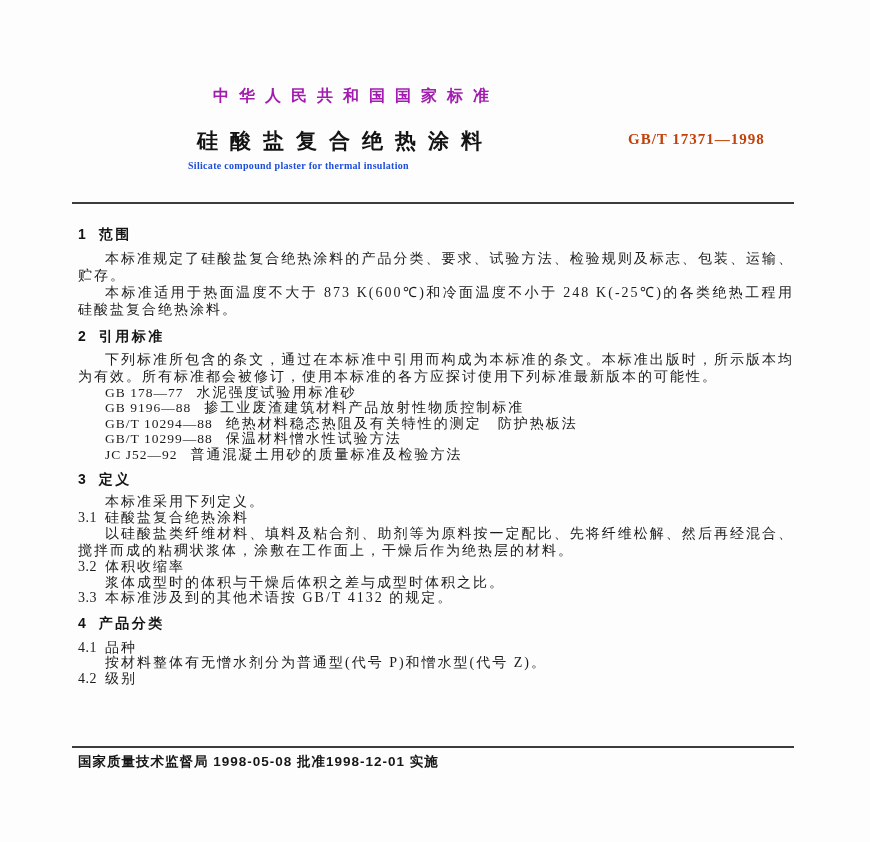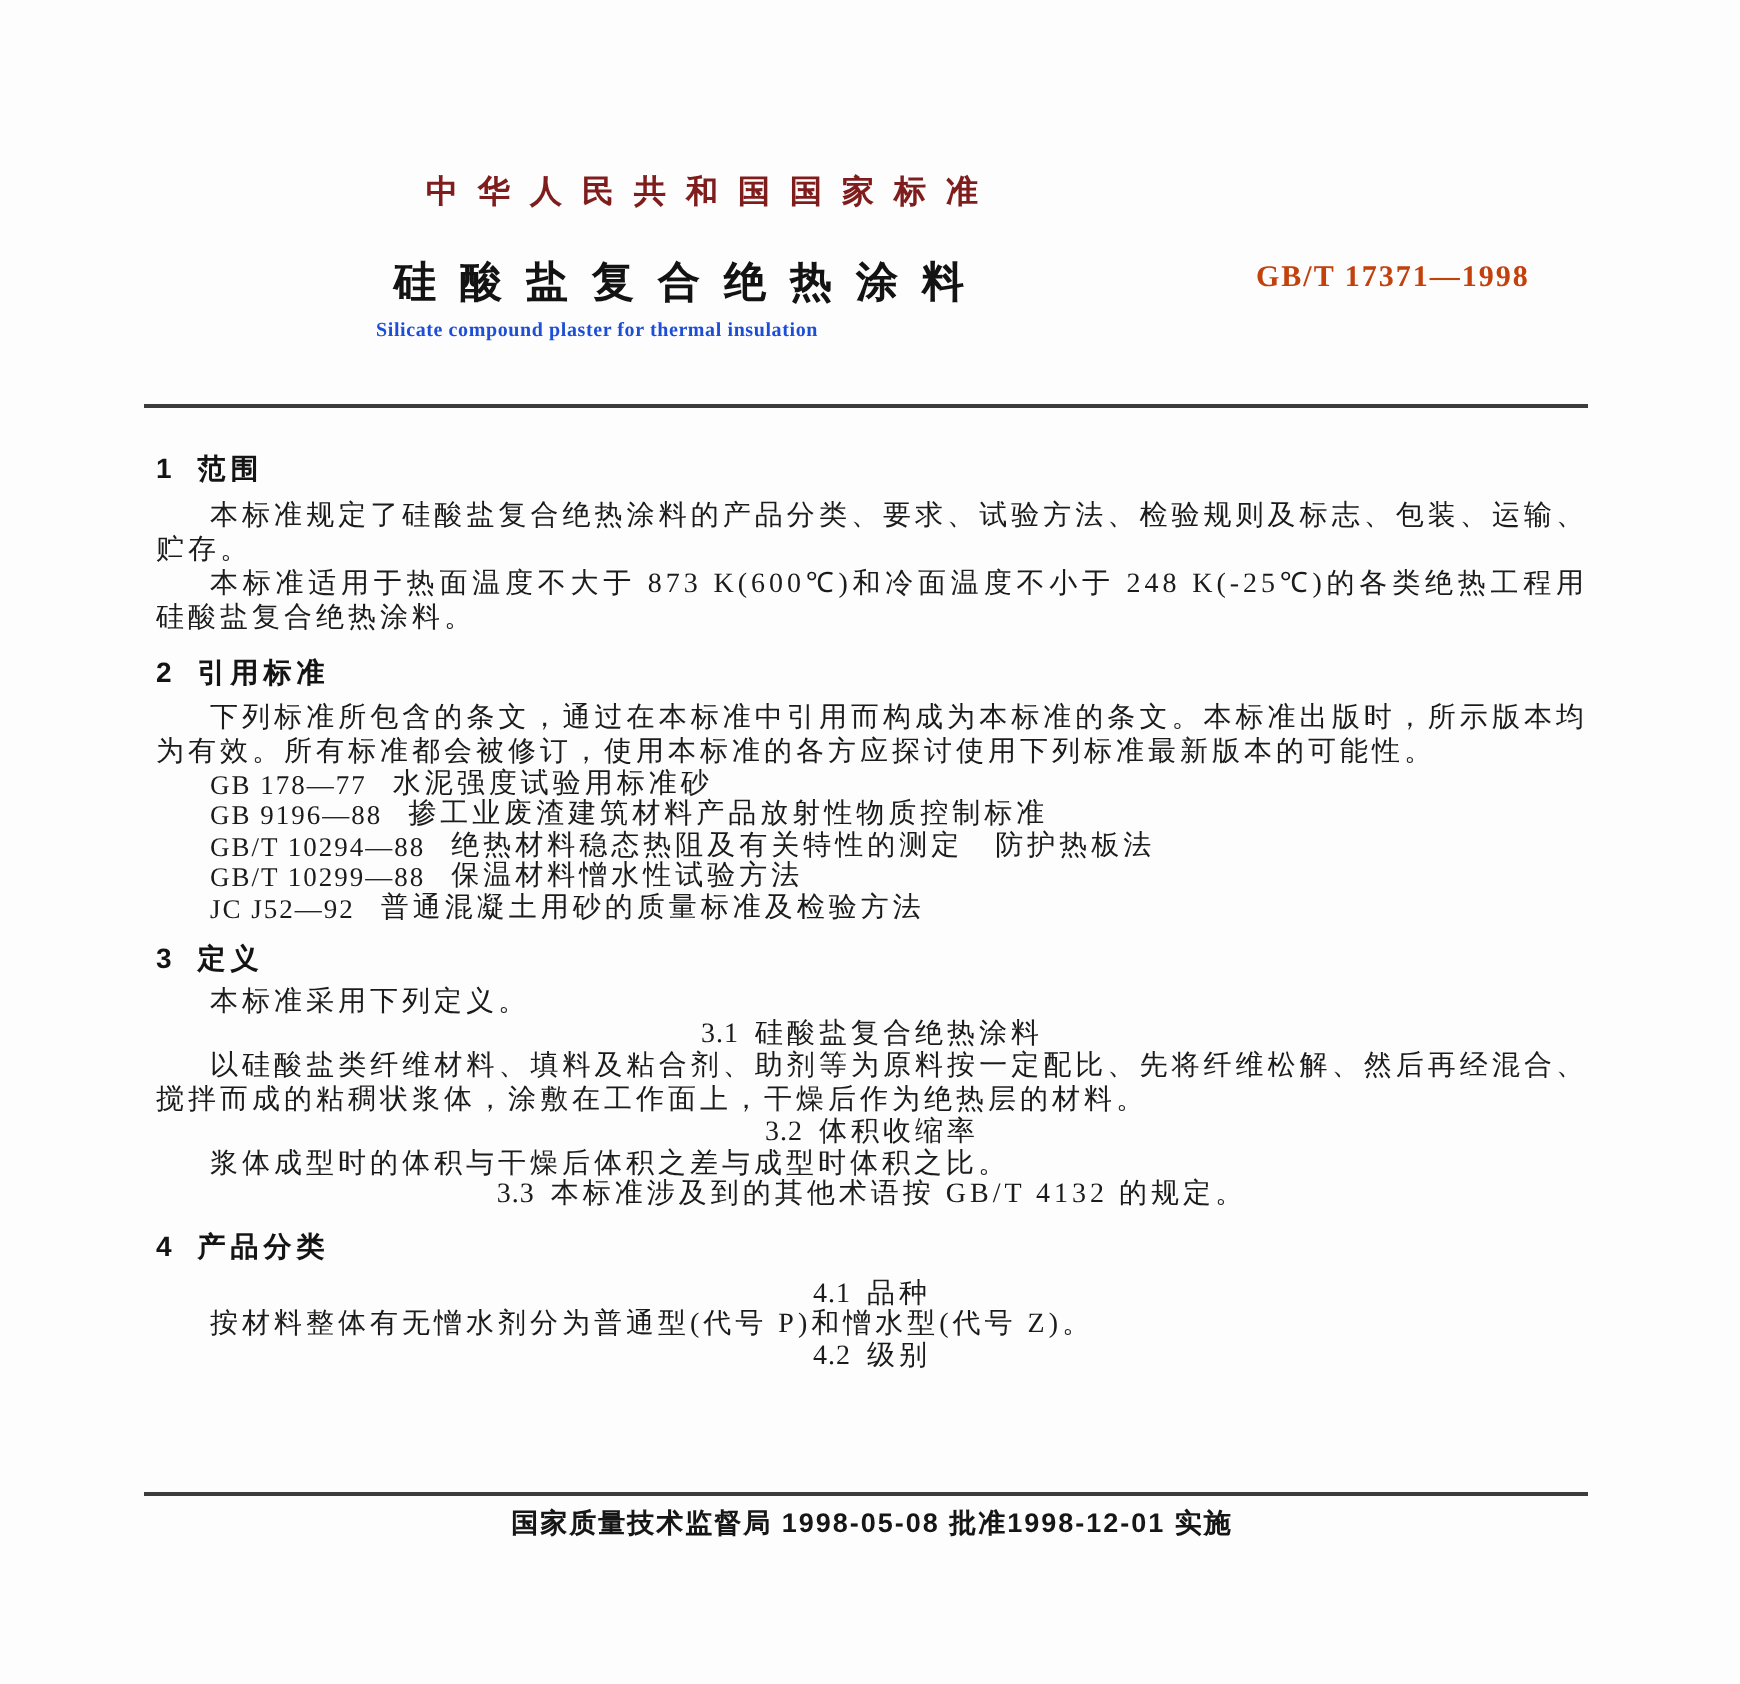--- a/index.html
+++ b/index.html
@@ -10,21 +10,21 @@
     color: #1b1b1b;
     font-family: "Liberation Serif", serif;
     overflow: hidden;
     margin: 0 auto;
   }
   
   .std-label {
     position: absolute; left: 213px; top: 86px;
     font-family: "Liberation Sans", sans-serif;
     font-weight: bold; font-size: 16px; letter-spacing: 10px;
-    white-space: nowrap; color: #7f1d1d;
+    white-space: nowrap; color: #a21caf;
   }
   .title-cn {
     position: absolute; left: 197px; top: 127px;
     font-family: "Liberation Sans", sans-serif;
     font-weight: bold; font-size: 21px; letter-spacing: 12px;
     white-space: nowrap; color: #131313;
   }
   .std-code {
     position: absolute; left: 628px; top: 131px;
     font-weight: bold; font-size: 15px; letter-spacing: 1px;
@@ -50,29 +50,29 @@
     height: 16px; line-height: 16px; color: #141414;
   }
   .sec-h .num { letter-spacing: 0; }
   .h1-gap { margin-bottom: 8px; }
   .h2-top { margin-top: 10px; } .h2-gap { margin-bottom: 7px; }
   .h3-top { margin-top: 9px; }  .h3-gap { margin-bottom: 7px; }
   .h4-top { margin-top: 9px; }  .h4-gap { margin-bottom: 9px; }
   .para { margin: 0; text-indent: 27px; text-align: justify; line-height: 17px; }
   .line { line-height: 15.5px; }
   .indent { padding-left: 27px; }
-  .sub-h { display: flex; gap: 8px; align-items: baseline; line-height: 15.5px; justify-content: center; }
+  .sub-h { display: flex; gap: 8px; align-items: baseline; line-height: 15.5px; }
   .sub-h .num { letter-spacing: 0.5px; white-space: nowrap; }
   .refs { padding-left: 27px; }
   .ref-row { display: flex; gap: 13px; line-height: 15.4px; white-space: nowrap; }
   .ref-row .code { letter-spacing: 1px; font-size: 13.5px; text-align: center; }
   
   .footer {
     position: absolute; left: 78px; top: 753px; width: 716px;
-    display: flex; justify-content: center; align-items: baseline;
+    display: flex; justify-content: flex-start; align-items: baseline;
     font-family: "Liberation Sans", sans-serif;
     font-weight: bold; font-size: 13.5px; letter-spacing: 1px;
     color: #161616; white-space: nowrap;
   }
 </style>
 </head>
 <body>
 
 <div class="page">
 

